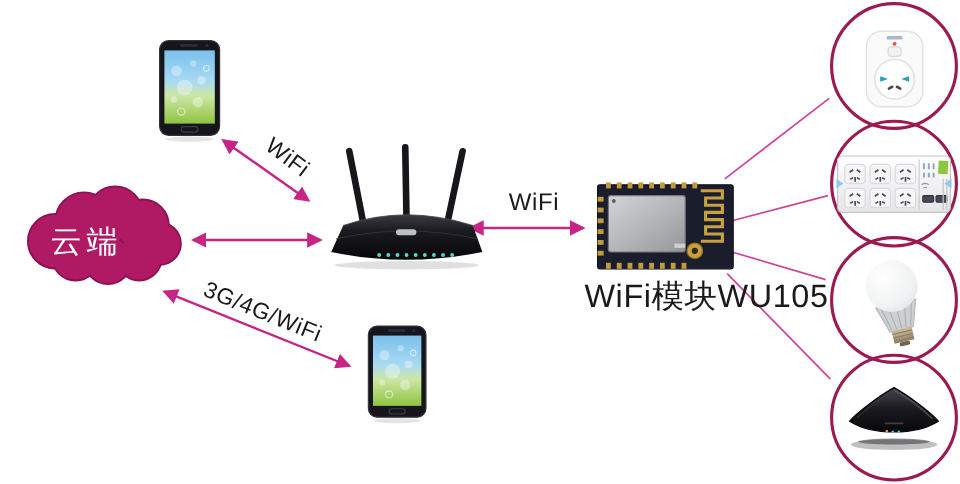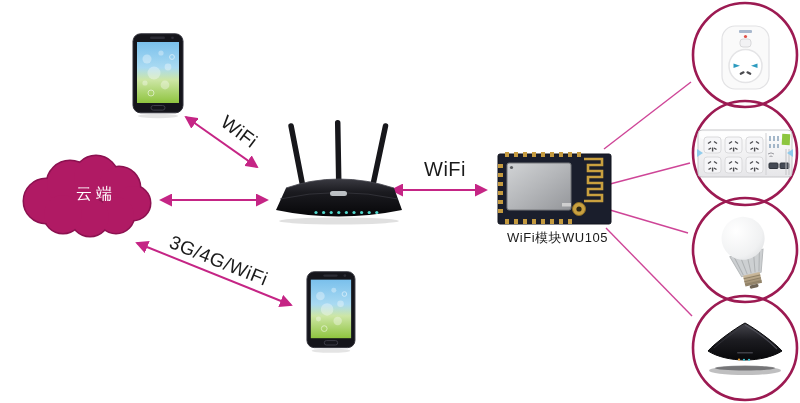--- a/index.html
+++ b/index.html
@@ -8,22 +8,22 @@
   }
   html,body{margin:0;padding:0;background:#fff;}
   .stage{position:relative;width:800px;height:403px;background:#ffffff;overflow:hidden;
          font-family:"Liberation Sans", sans-serif;color:var(--label-text);}
   .stage svg.canvas{position:absolute;left:0;top:0;}
   .lbl{position:absolute;text-align:center;font-size:19px;letter-spacing:.5px;
        color:var(--label-text);white-space:nowrap;}
   .lbl-wifi-top{left:199px;top:121px;width:80px;transform:rotate(37deg);}
   .lbl-cellular{left:158px;top:250px;width:121px;transform:rotate(22deg);}
   .lbl-wifi-mid{left:406px;top:158px;width:78px;font-size:20px;}
-  .lbl-caption{left:470px;top:229px;width:175px;text-align:center;font-size:13px;}
-  .lbl-cloud{left:64px;top:184px;width:64px;color:#fff;font-size:16px;letter-spacing:4px;}
+  .lbl-caption{left:487px;top:229px;width:175px;text-align:right;font-size:27px;}
+  .lbl-cloud{left:40px;top:184px;width:64px;color:#fff;font-size:26px;letter-spacing:4px;}
   .arrow{fill:none;stroke:var(--arrow);stroke-width:2;}
   .link{fill:none;stroke:var(--arrow);stroke-width:1.4;opacity:.85;}
   .devcircle{fill:none;stroke:var(--circle-stroke);stroke-width:2.6;}
   .cloud-c{fill:var(--cloud-fill);stroke:var(--cloud-stroke);stroke-width:3;}
   .cloud-f{fill:var(--cloud-fill);stroke:none;}
 </style>
 </head>
 <body>
 
 <div class="stage">

